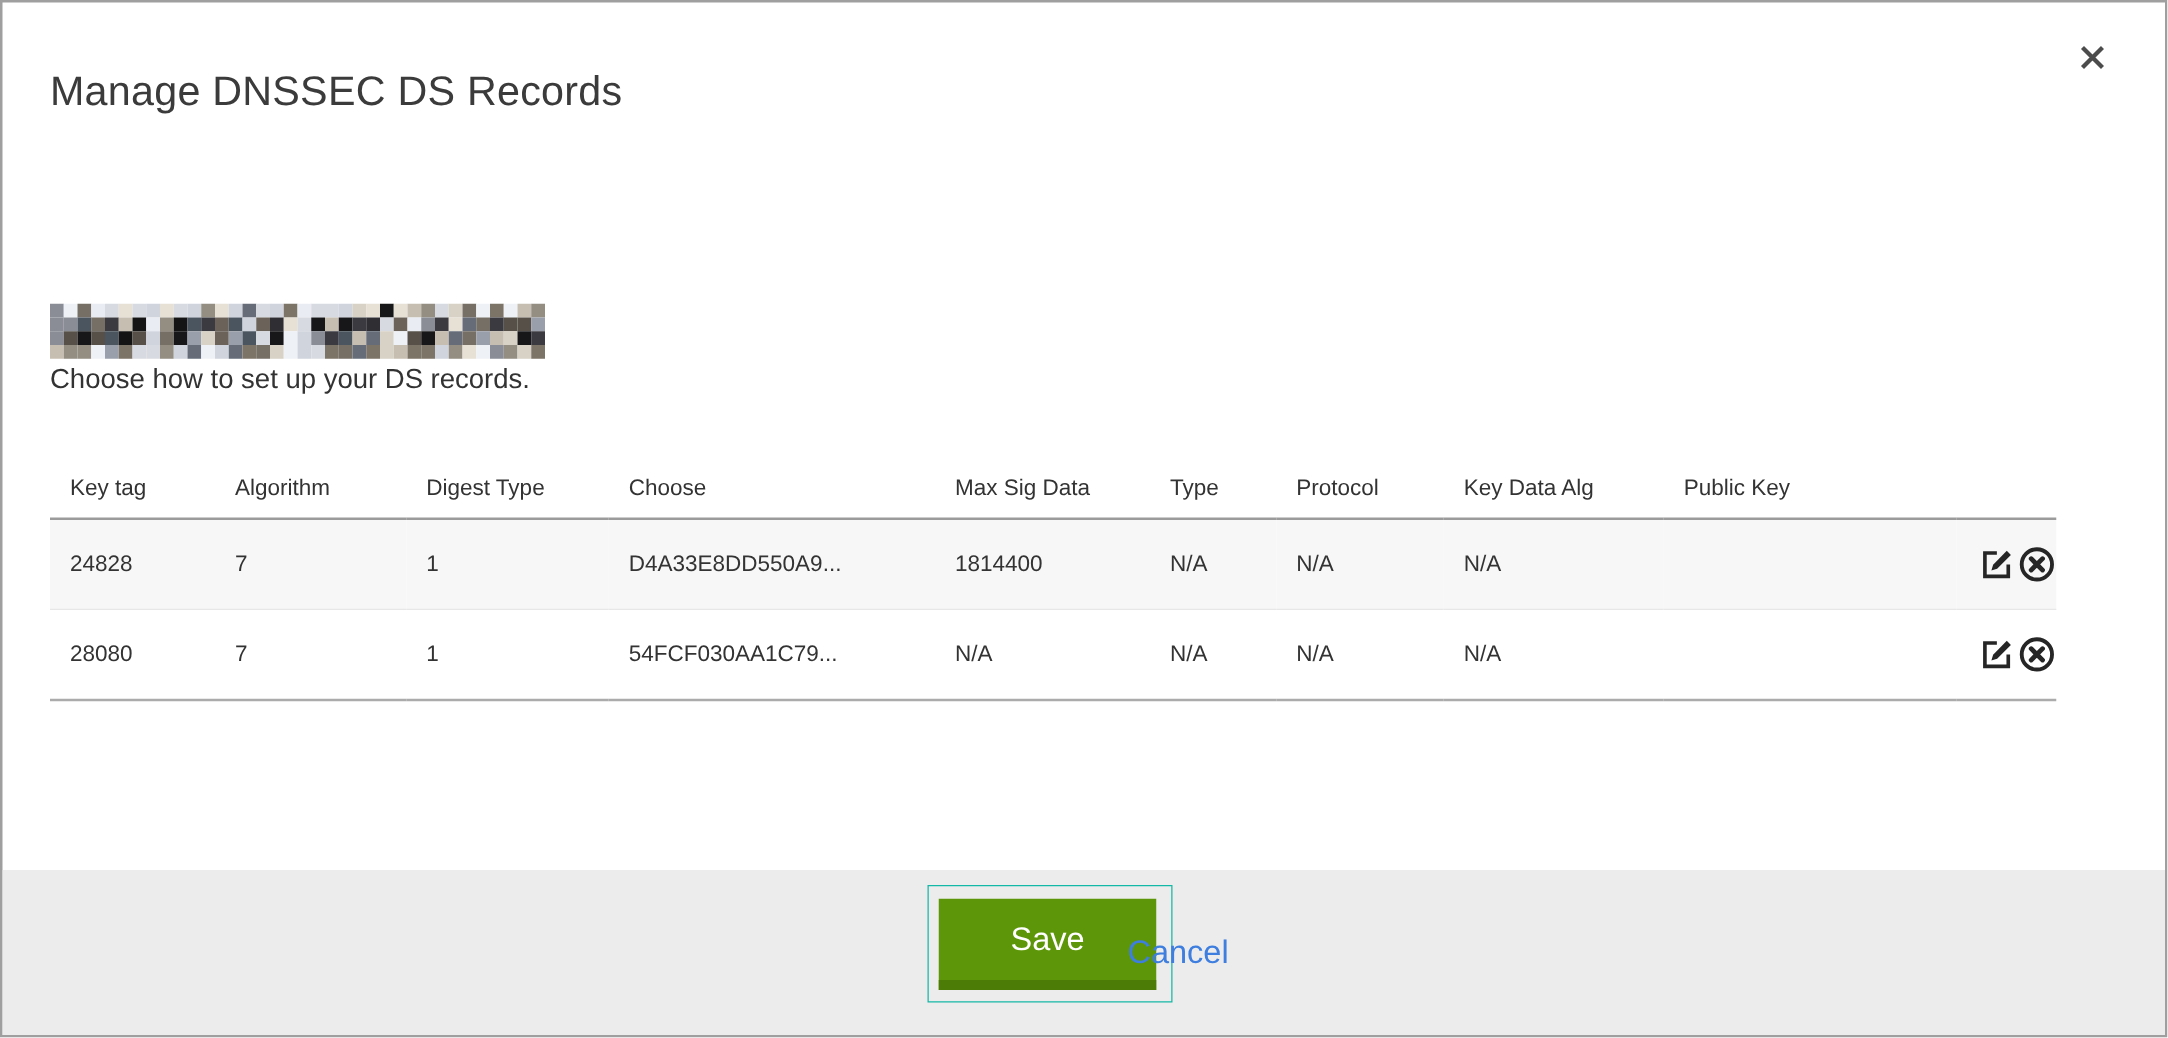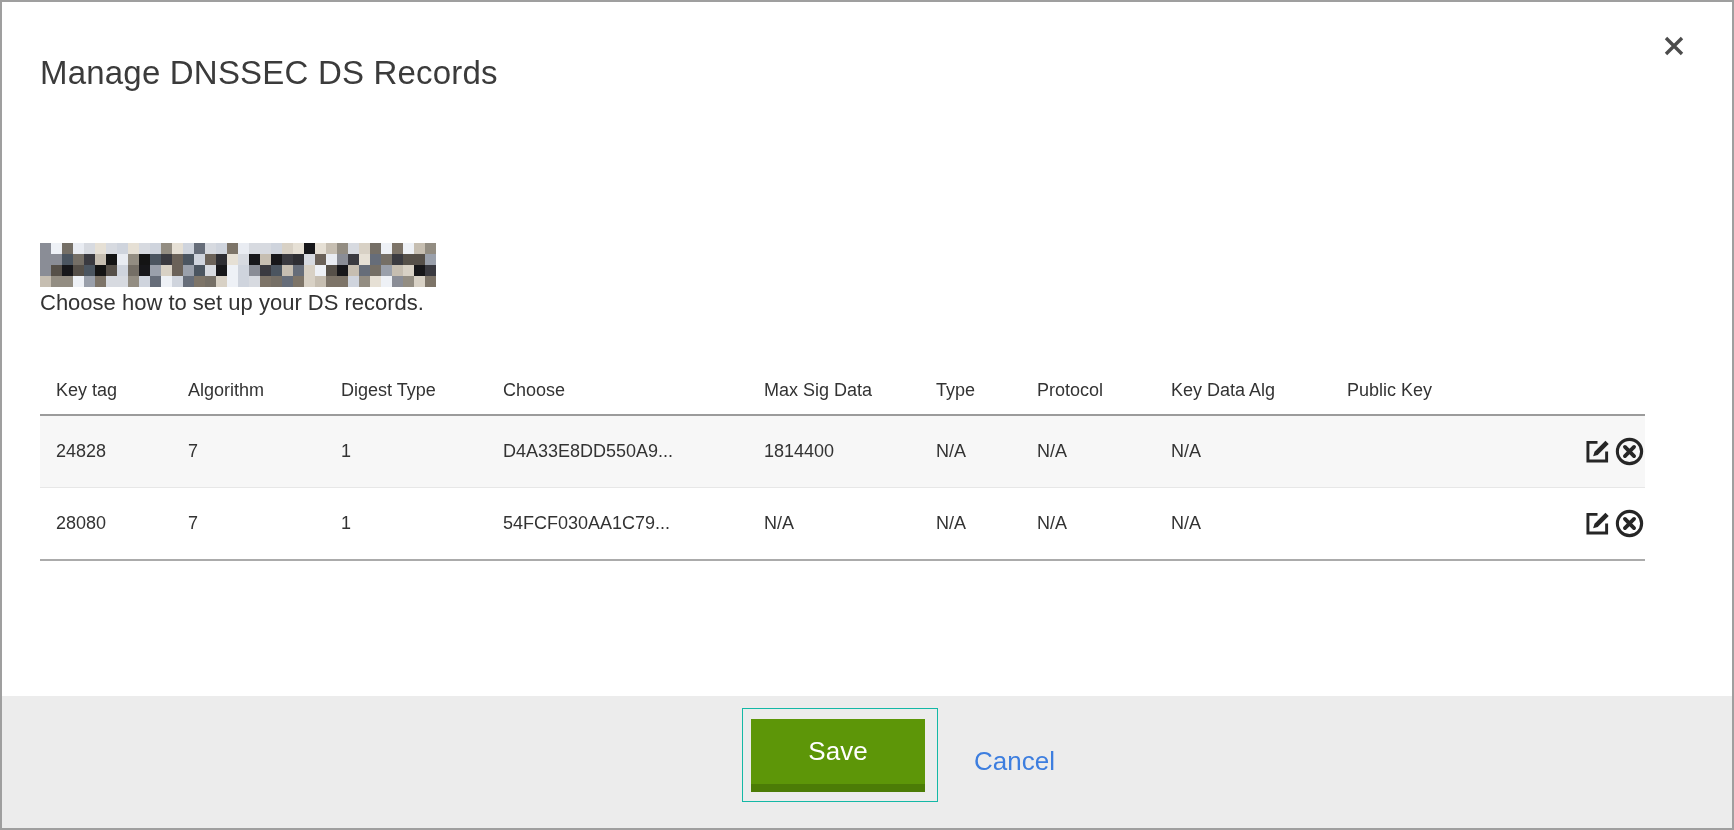--- a/index.html
+++ b/index.html
@@ -35,21 +35,21 @@
   .add-btn{position:absolute;left:38px;top:570px;width:238px;height:52px;box-sizing:border-box;
            background:#fff;border:3px solid #6da016;color:#68990d;font-size:21px;
            font-family:"Liberation Sans",sans-serif;cursor:pointer;}
 
   .footer{position:absolute;left:0;right:0;bottom:0;height:132px;background:#ececec;}
   .red-box{position:absolute;left:696px;top:12px;border:1px solid #14b8a6;
            padding:10px 12px 9px 8px;margin-left:44px;}
   .save-btn{display:block;width:174px;height:73px;box-sizing:border-box;background:#5d9608;
             border:none;border-bottom:8px solid #4c7c06;color:#fff;font-size:26px;
             font-family:"Liberation Sans",sans-serif;cursor:pointer;}
-  .cancel-link{position:absolute;left:972px;top:50px;font-size:26px;color:#3d7edf;
+  .cancel-link{position:absolute;left:900px;top:50px;font-size:26px;color:#3d7edf;
                text-decoration:none;cursor:pointer;}
 </style>
 </head>
 <body>
 
 <div class="modal">
   <div class="inner">
 
     <h1 class="title">Manage DNSSEC DS Records</h1>
 

